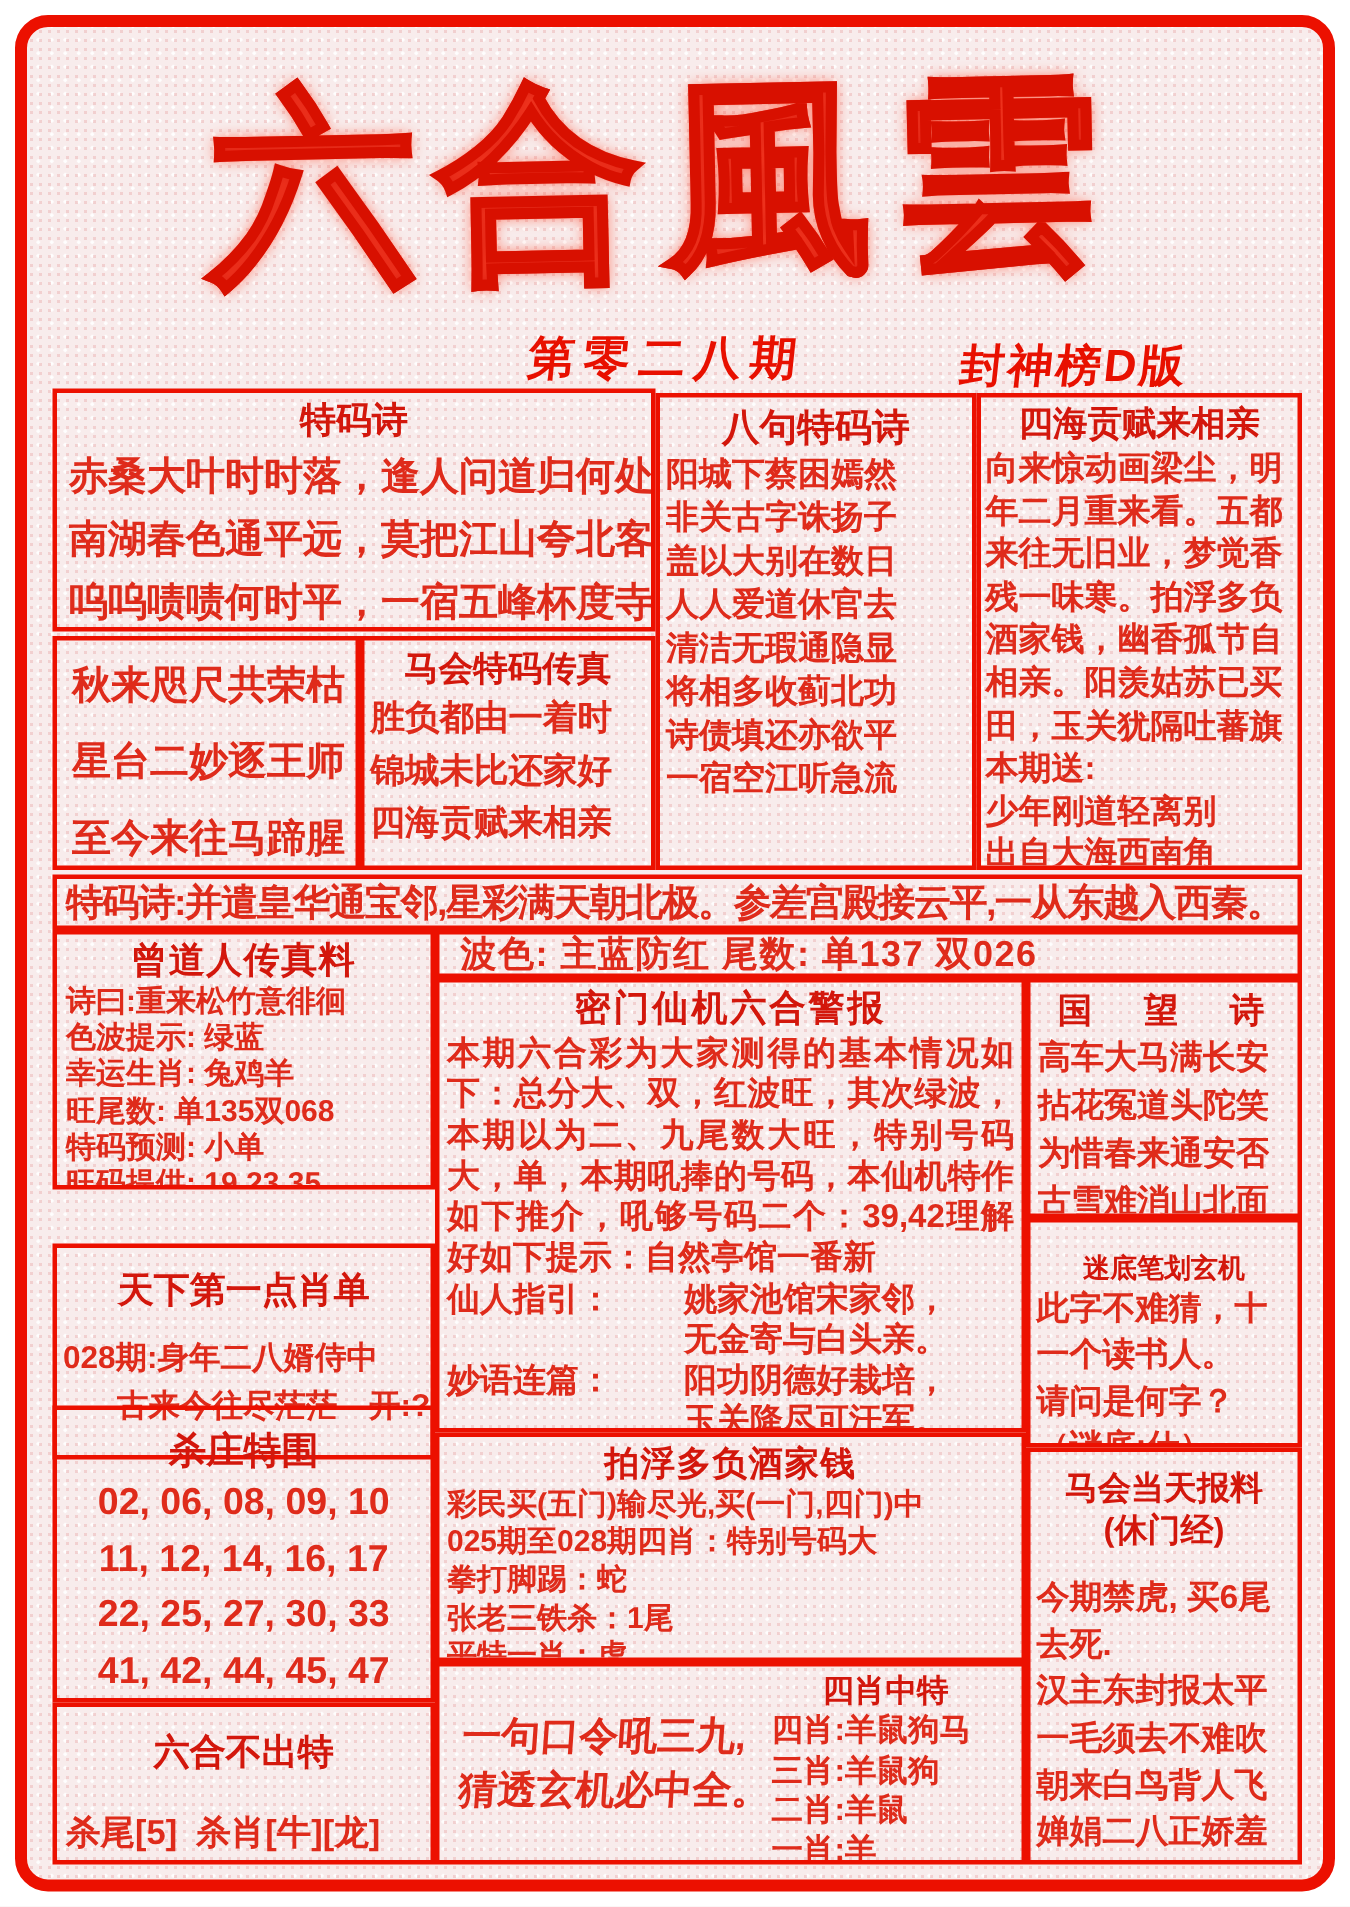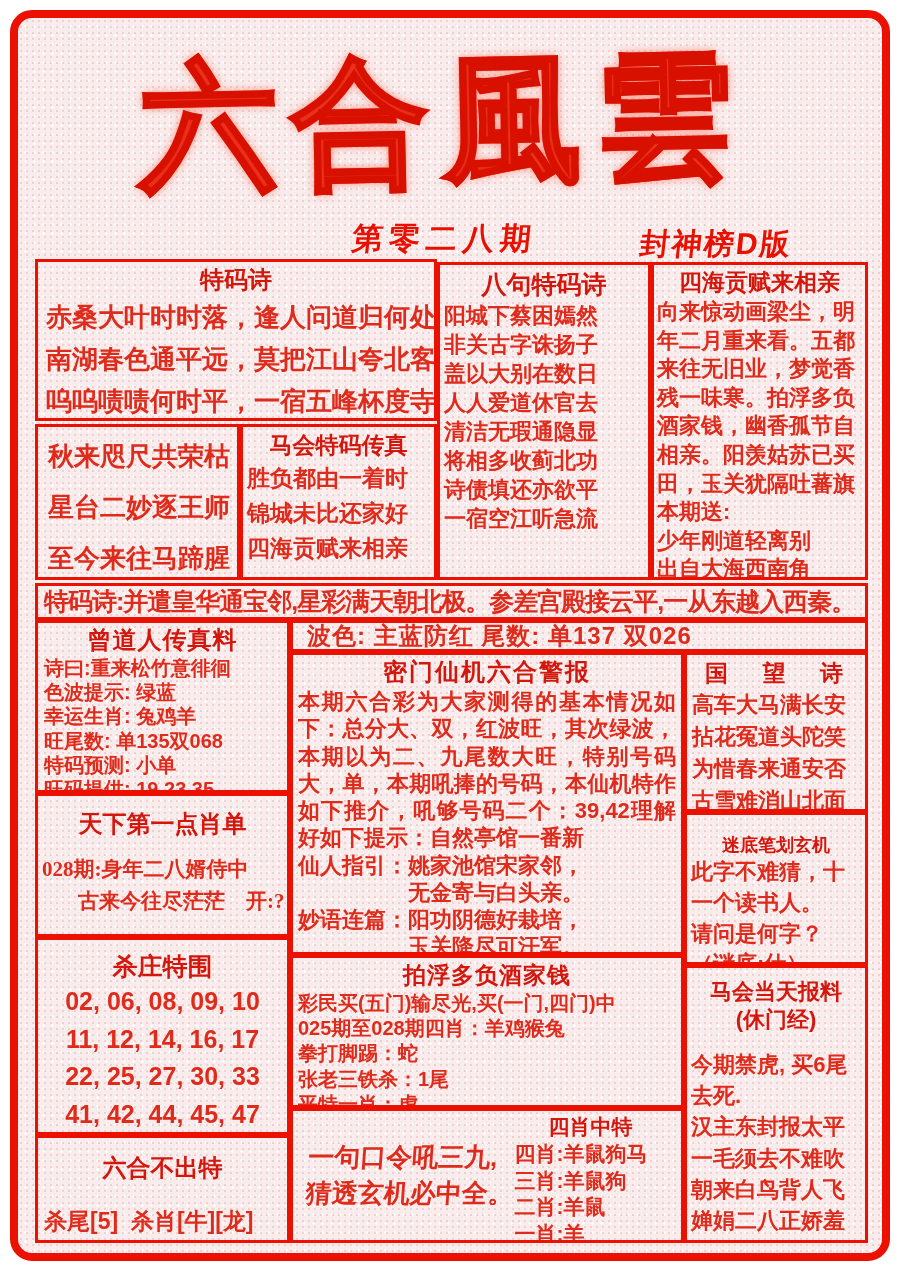--- a/index.html
+++ b/index.html
@@ -56,38 +56,38 @@
   .bx-e .ln{font-size:22px;line-height:1.3;padding-left:3px;}
 
   
   .bx-f{left:17px;top:565px;width:833px;height:37px;display:flex;align-items:center;}
   .bx-f .ln{font-size:25px;padding-left:6px;letter-spacing:-1px;}
 
   
   .bx-g{left:17px;top:602px;width:255px;height:173px;}
   .bx-g .hd{font-size:24px;margin-top:1px;letter-spacing:1px;}
   .bx-g .ln{font-size:20px;line-height:1.21;padding-left:6px;}
-  .bx-h{left:17px;top:775px;width:255px;height:144px;font-family:Liberation Serif, serif;}
+  .bx-h{left:17px;top:811px;width:255px;height:144px;}
   .bx-h .hd{font-size:24px;margin-top:12px;}
   .bx-h .ln{font-size:21px;line-height:1.5;padding-left:4px;margin-top:14px;}
   .bx-h .ln + .ln{margin-top:0;padding-left:40px;}
   .bx-i{left:17px;top:919px;width:255px;height:198px;}
   .bx-i .hd{font-size:25px;margin-top:10px;}
   .bx-i .ln{font-size:25px;line-height:1.5;text-align:center;}
   .bx-j{left:17px;top:1117px;width:255px;height:108px;}
   .bx-j .hd{font-size:24px;margin-top:14px;}
   .bx-j .ln{font-size:23px;margin-top:22px;padding-left:6px;}
 
   
   .bx-k{left:272px;top:602px;width:578px;height:32px;display:flex;align-items:center;}
   .bx-k .ln{font-size:24px;padding-left:14px;letter-spacing:1px;}
   .bx-l{left:272px;top:634px;width:394px;height:303px;}
   .bx-l .hd{font-size:24px;margin-top:1px;letter-spacing:2px;}
   .bx-l .wrap{font-size:22px;line-height:1.24;padding:0 5px;text-align:justify;}
-  .bx-l .pair{display:flex;padding-left:5px;}
+  .bx-l .pair{display:flex;padding-left:5px;gap:48px;}
   .bx-l .pair .lbl{font-size:22px;font-weight:bold;flex:none;line-height:1.24;}
   .bx-l .pair .ln{font-size:22px;line-height:1.24;}
   .bx-m{left:272px;top:937px;width:394px;height:153px;}
   .bx-m .hd{font-size:23px;margin-top:2px;letter-spacing:1px;}
   .bx-m .ln{font-size:20px;line-height:1.26;padding-left:5px;}
   .bx-n{left:272px;top:1090px;width:394px;height:135px;display:flex;}
   .bx-n .slogan{width:55%;display:flex;flex-direction:column;justify-content:center;padding-left:14px;box-sizing:border-box;transform:skewX(-4deg);}
   .bx-n .slogan .ln{font-size:26px;line-height:1.35;}
   .bx-n .sixiao{width:45%;padding-top:2px;}
   .bx-n .sixiao .hd{font-size:21px;text-align:left;padding-left:42px;}
@@ -208,21 +208,21 @@
         <div>
           <div class="ln">阳功阴德好栽培，</div>
           <div class="ln">玉关降尽可汗军。</div>
         </div>
       </div>
     </div>
 
     <div class="box bx-m">
       <div class="hd">拍浮多负酒家钱</div>
       <div class="ln">彩民买(五门)输尽光,买(一门,四门)中</div>
-      <div class="ln">025期至028期四肖：羊鸡猴兔</div>
+      <div class="ln">025期至028期四肖：特别号码大</div>
       <div class="ln">拳打脚踢：蛇</div>
       <div class="ln">张老三铁杀：1尾</div>
       <div class="ln">平特一肖：虎</div>
     </div>
 
     <div class="box bx-n">
       <div class="slogan">
         <div class="ln">一句口令吼三九,</div>
         <div class="ln">猜透玄机必中全。</div>
       </div>

